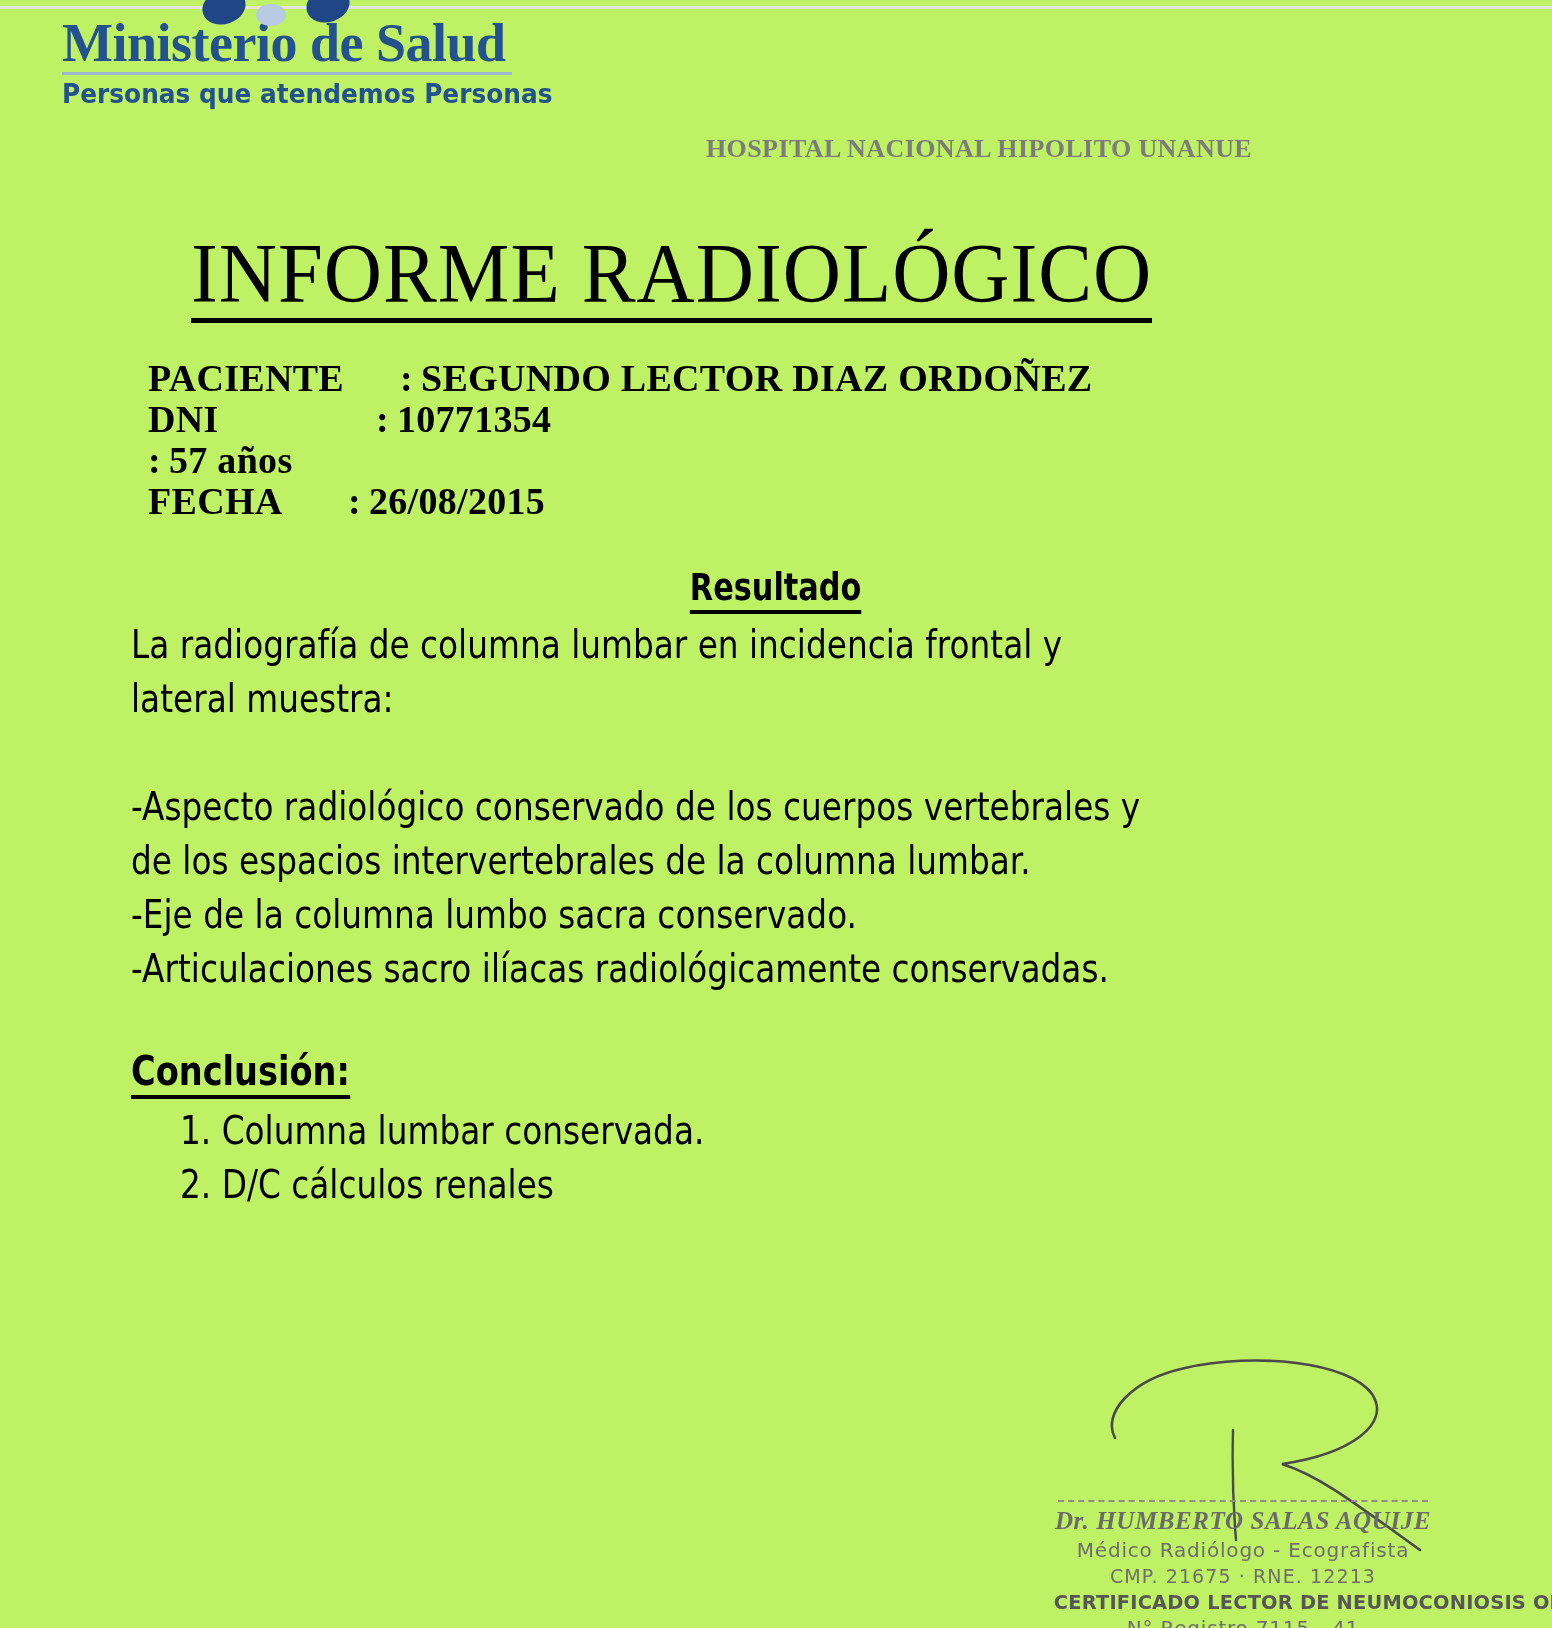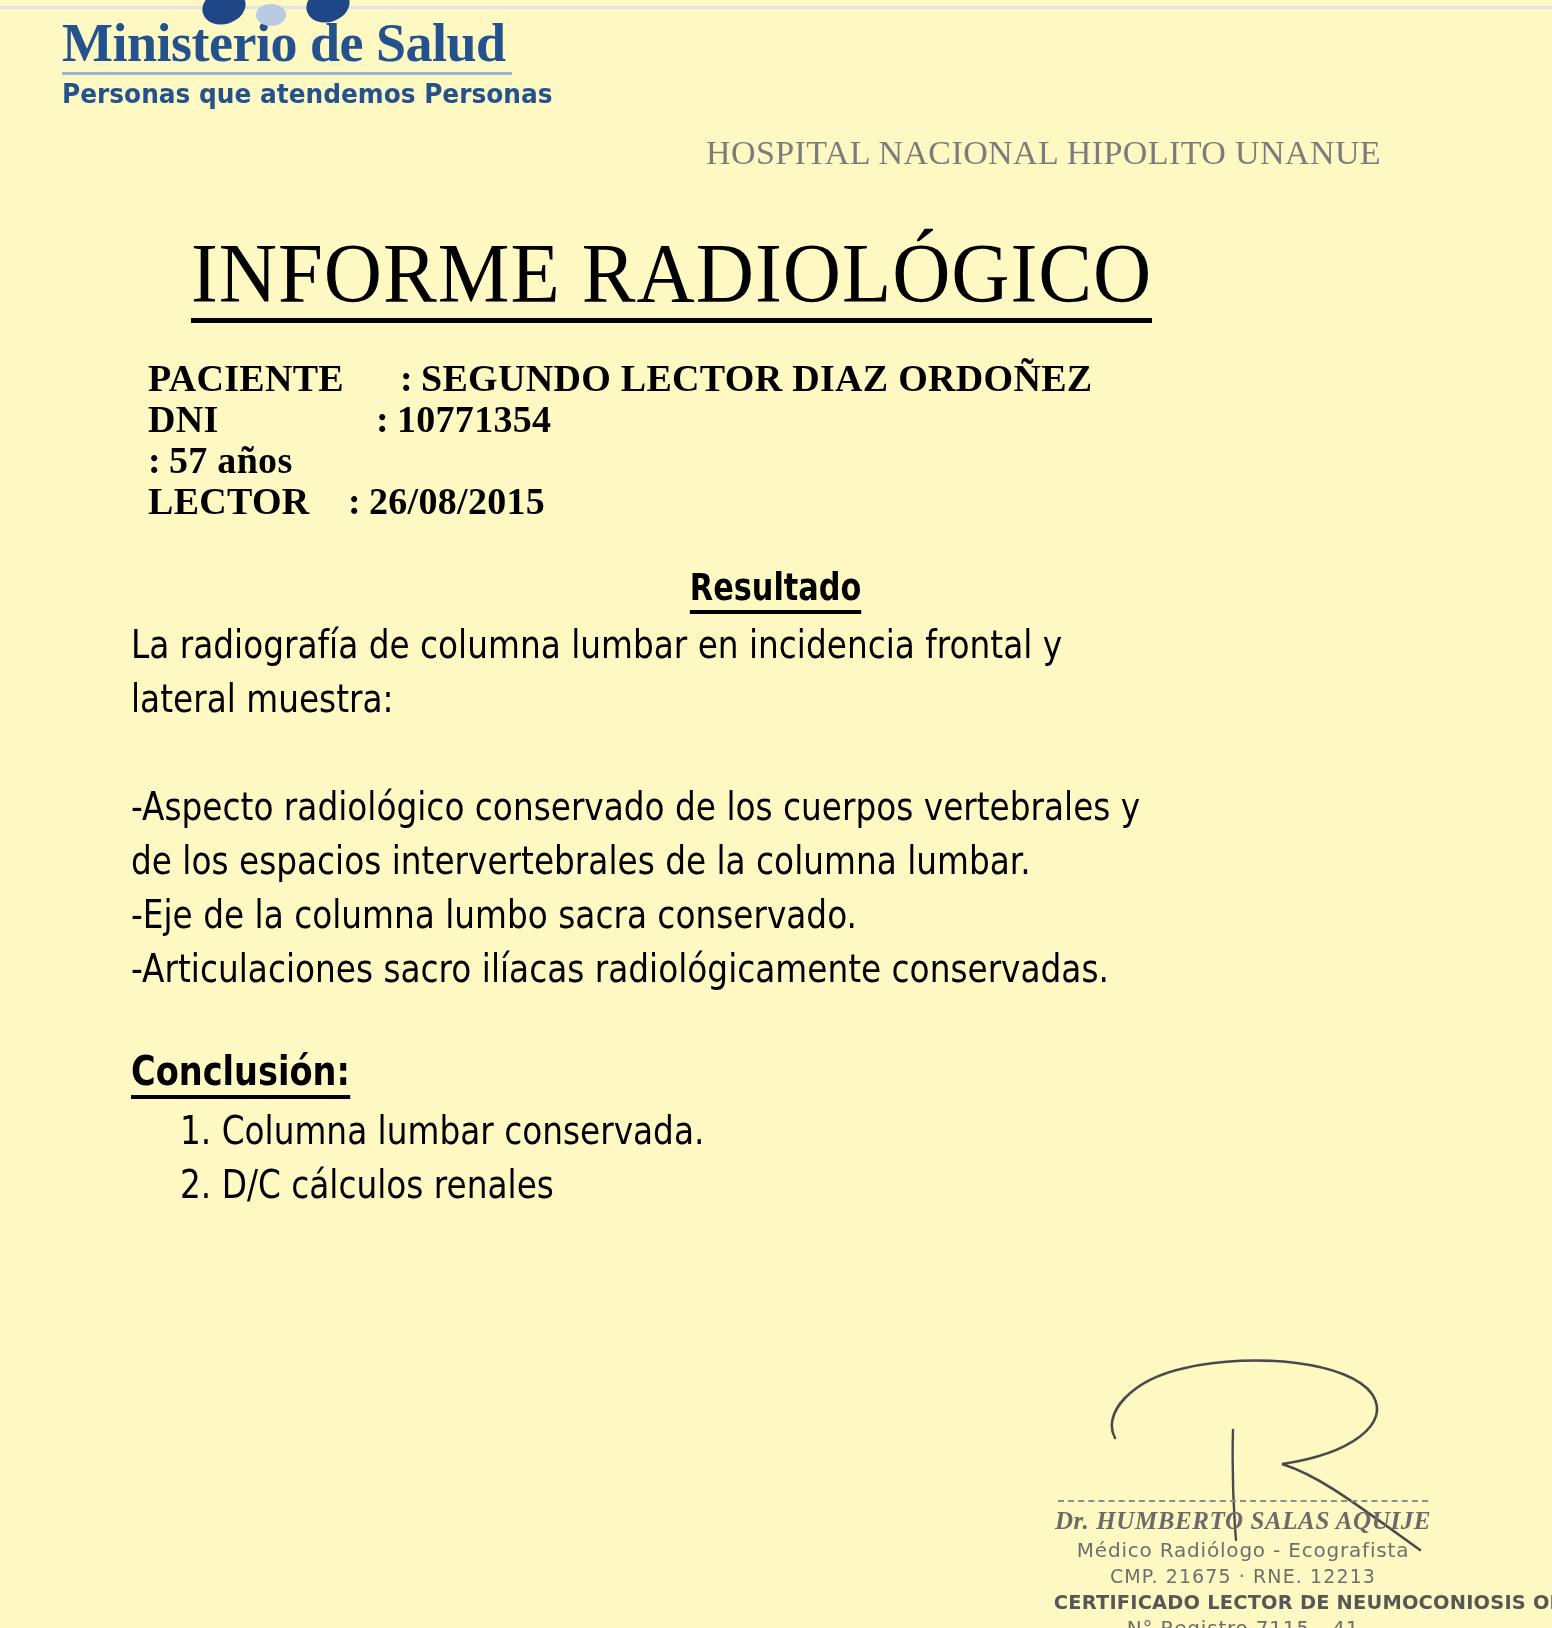--- a/index.html
+++ b/index.html
@@ -12,21 +12,21 @@
     height: 1628px;
     position: relative;
     overflow: hidden;
     font-family: "Liberation Sans", sans-serif;
     color: #000000;
   }
 
   .page {
     position: absolute;
     inset: 0;
-    background: #fef9c3;
+    background: #bef264;
   }
 
   
   .top-rule {
     position: absolute;
     top: 6px;
     left: 0;
     width: 1552px;
     height: 3px;
     background: #e3e3e3;
@@ -94,22 +94,22 @@
     transform: scaleX(0.92);
     transform-origin: left top;
   }
 
   
   .hospital-name {
     position: absolute;
     left: 706px;
     top: 134px;
     font-family: "Liberation Serif", serif;
-    font-weight: normal;
-    font-size: 34px;
+    font-weight: bold;
+    font-size: 26px;
     letter-spacing: 0.4px;
     color: #7c7c7c;
     white-space: nowrap;
   }
 
   
   .doc-title {
     position: absolute;
     left: 0;
     top: 232px;
@@ -318,21 +318,21 @@
     <div class="patient-row">
       <span class="patient-label pl-w2">DNI</span>
       <span class="patient-sep">:</span>
       <span class="patient-value" style="padding-left:8px;">10771354</span>
     </div>
     <div class="patient-row">
       <span class="patient-sep">:</span>
       <span class="patient-value" style="padding-left:8px;">57 años</span>
     </div>
     <div class="patient-row">
-      <span class="patient-label pl-w4">LECTOR</span>
+      <span class="patient-label pl-w4">FECHA</span>
       <span class="patient-sep">:</span>
       <span class="patient-value" style="padding-left:8px;">26/08/2015</span>
     </div>
   </div>
 
   <div class="result-heading">
     <span>Resultado </span>
   </div>
 
   <div class="body-text">

